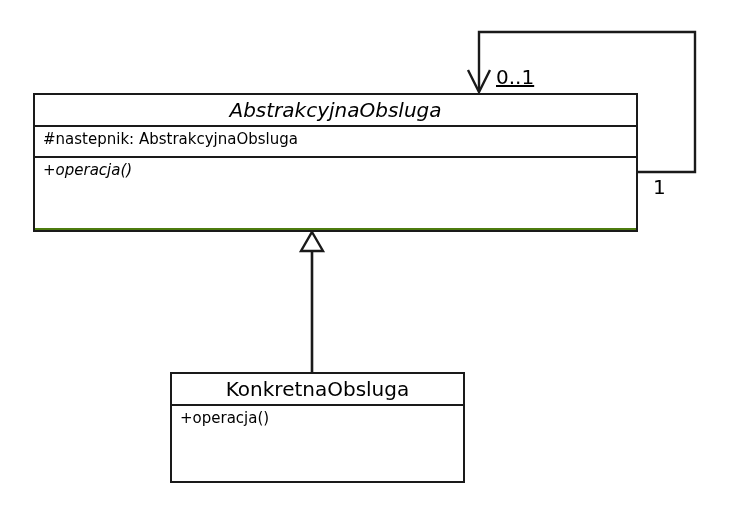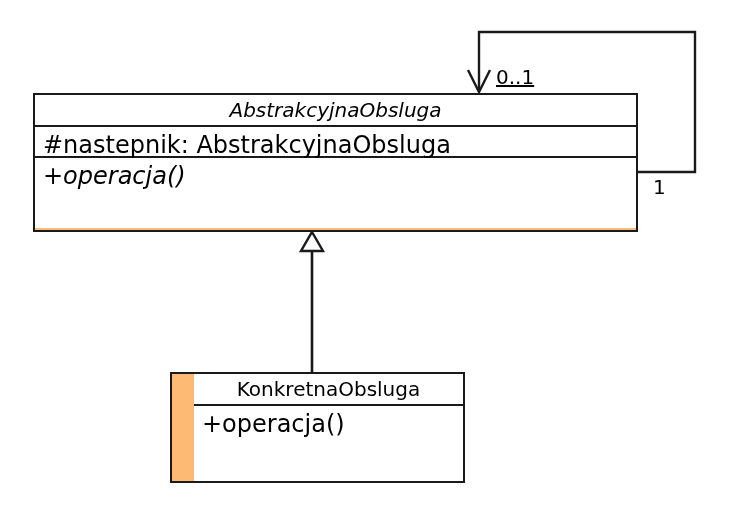--- a/index.html
+++ b/index.html
@@ -23,21 +23,21 @@
     left: 0;
     top: 0;
     width: 731px;
     height: 512px;
   }
 
   
   .uml-class {
     position: absolute;
     box-sizing: border-box;
-    background: #fdba74;
+    background: #4d7c0f;
     border: 2px solid #1a1a1a;
     z-index: 5;
   }
   .uml-compartment {
     box-sizing: border-box;
     background: #ffffff;
   }
   .uml-compartment + .uml-compartment {
     border-top: 2px solid #1a1a1a;
   }
@@ -48,21 +48,21 @@
     line-height: 1;
     display: flex;
     align-items: center;
     justify-content: center;
   }
   .uml-name-row.abstract {
     font-style: italic;
   }
   .uml-member-row {
     text-align: left;
-    font-size: 24px;
+    font-size: 15px;
     color: #000000;
     padding: 3px 0 0 8px;
   }
   .uml-member {
     display: block;
     white-space: nowrap;
     line-height: 1.32;
   }
   .uml-member.abstract {
     font-style: italic;
@@ -78,21 +78,20 @@
   #class-abstrakcyjna-obsluga .row-name   { height: 30px; }
   #class-abstrakcyjna-obsluga .row-attrs  { height: 31px; }
   #class-abstrakcyjna-obsluga .row-ops    { height: 72px; }
 
   
   #class-konkretna-obsluga {
     left: 170px;
     top: 372px;
     width: 295px;
     height: 111px;
-    padding-left: 22px;
   }
   #class-konkretna-obsluga .row-name { height: 30px; }
   #class-konkretna-obsluga .row-ops  { height: 77px; }
 
   
   .multiplicity-label {
     position: absolute;
     font-size: 20px;
     color: #000000;
     white-space: nowrap;

